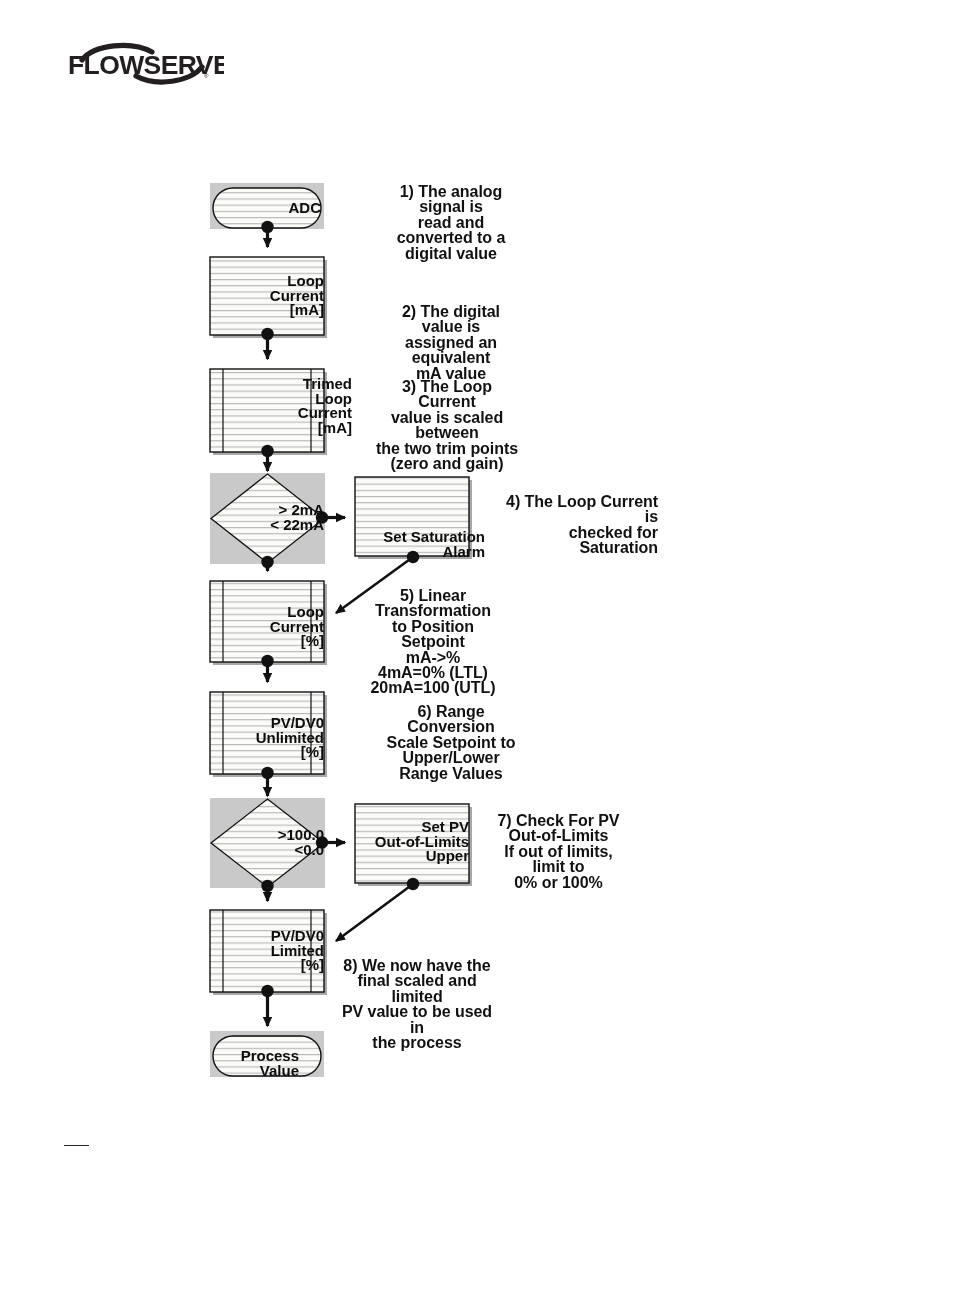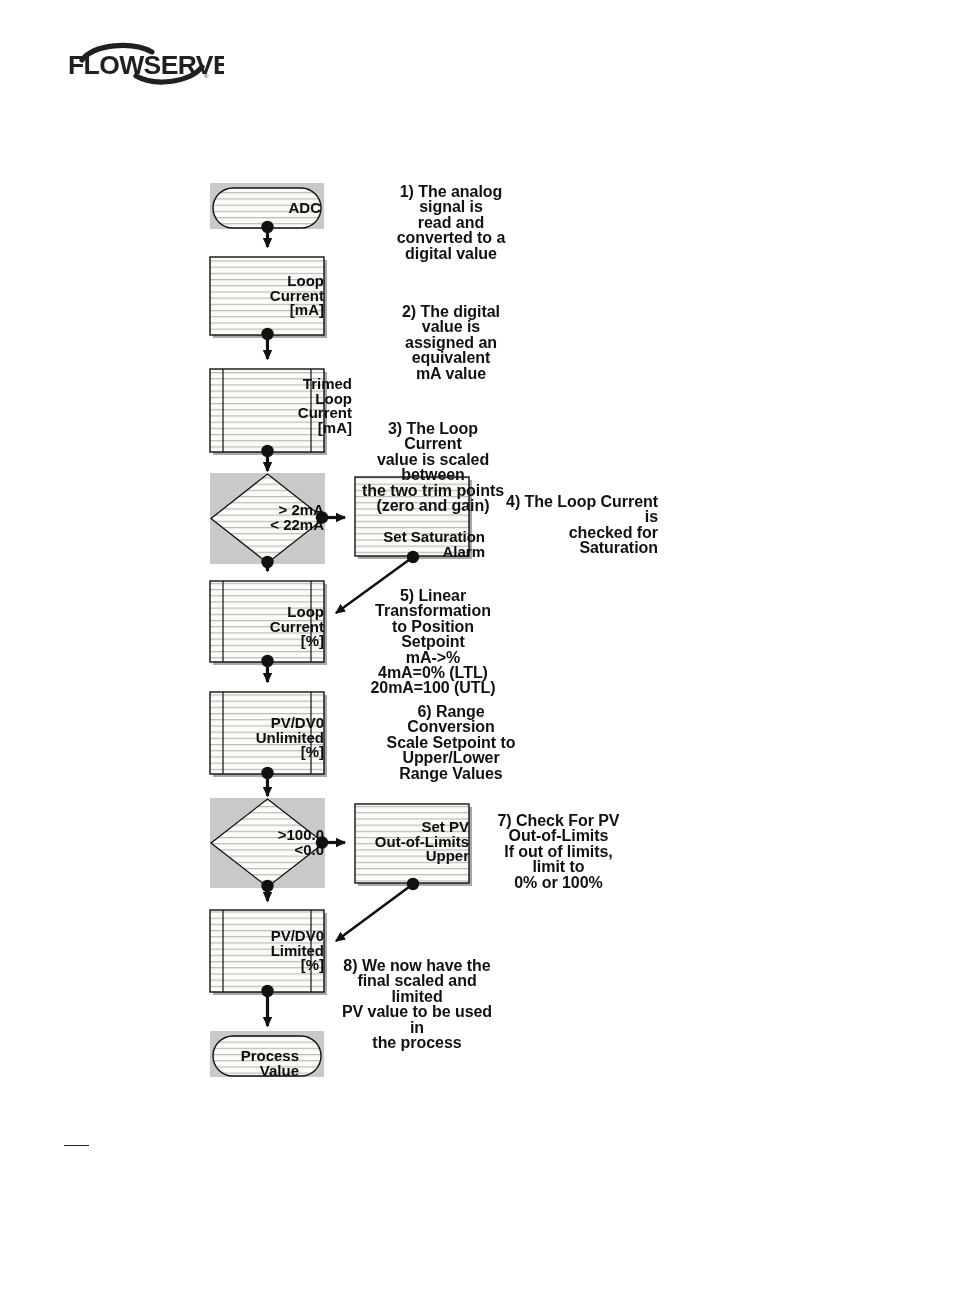--- a/index.html
+++ b/index.html
@@ -274,21 +274,21 @@
 <div class="shape-label" style="left:213px; top:1049px; width:86px;">Process Value</div>
 
 <div class="note" style="left:382px; top:184px; width:138px;">1) The analog signal is
 read and converted to a
 digital value</div>
 
 <div class="note" style="left:382px; top:276px; width:138px;margin-top:28px;">2) The digital value is
 assigned an equivalent
 mA value</div>
 
-<div class="note" style="left:360px; top:379px; width:146px;margin-top:42px;">3) The Loop Current
+<div class="note" style="left:374px; top:379px; width:146px;">3) The Loop Current
 value is scaled between
 the two trim points
 (zero and gain)</div>
 
 <div class="note left" style="left:498px; top:494px; width:160px;">4) The Loop Current is
 checked for Saturation</div>
 
 <div class="note" style="left:359px; top:588px; width:148px;">5) Linear Transformation
 to Position Setpoint
 mA-&gt;%

